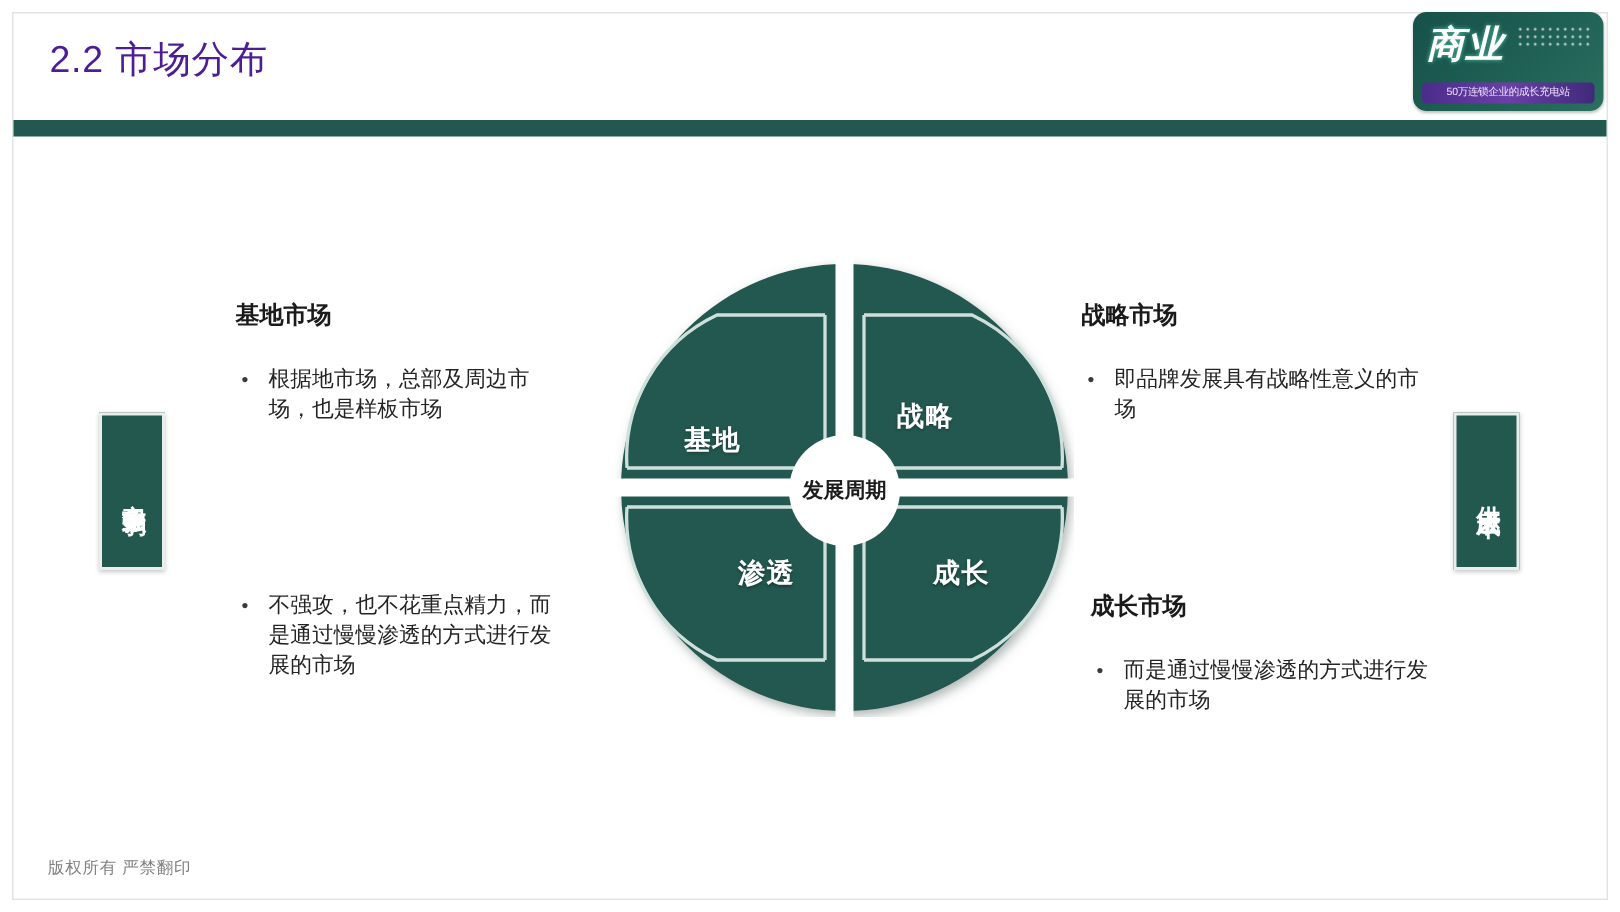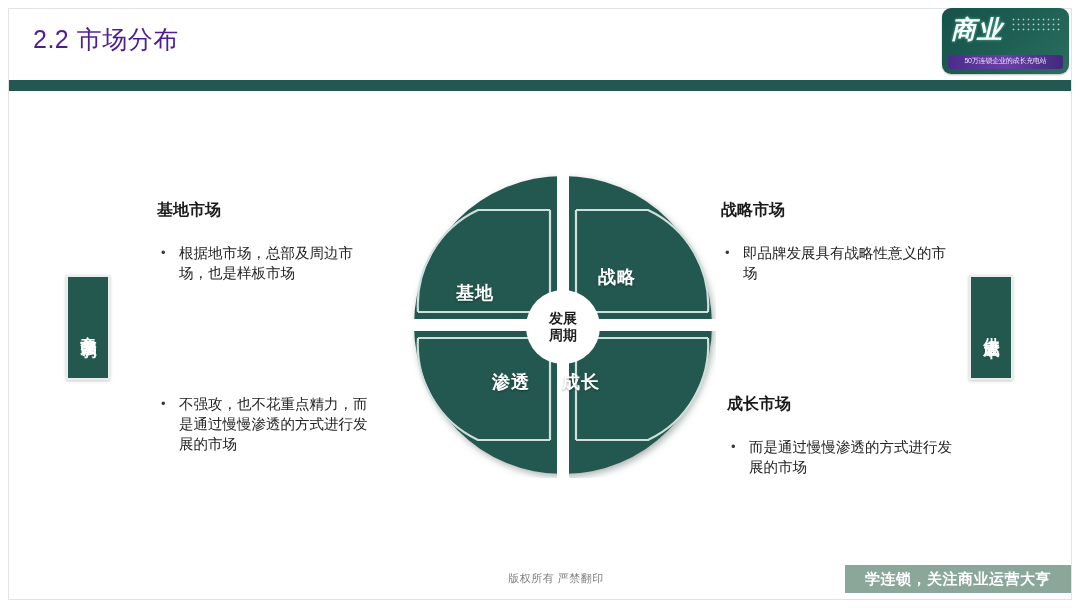--- a/index.html
+++ b/index.html
@@ -193,47 +193,47 @@
     font-size: 18px;
     font-weight: bold;
     color: #ffffff;
     letter-spacing: 1px;
     white-space: nowrap;
     text-shadow: 0 1px 2px rgba(0,0,0,.35);
   }
   #lab-base     { left: 46px;  top: 109px;  width: 110px; }
   #lab-strategy { left: 152px; top: 93px;  width: 110px; text-align: center; }
   #lab-pen      { left: 46px;  top: 198px; width: 110px; text-align: center; }
-  #lab-grow     { left: 152px; top: 198px; width: 110px; text-align: left; }
+  #lab-grow     { left: 140px; top: 198px; width: 110px; text-align: right; }
 
   .hub {
     position: absolute;
     left: 116px;
     top: 118px;
     width: 74px;
     height: 74px;
     border-radius: 50%;
     background: #ffffff;
     display: flex;
-    flex-direction: column;
+    flex-direction: row;
     align-items: center;
     justify-content: center;
     font-size: 14px;
     font-weight: bold;
     color: #1c1c1c;
     line-height: 1.25;
   }
 
   
   .copyright {
     position: absolute;
     left: 16px;
     right: 0;
     top: 571px;
-    text-align: center;
+    text-align: left;
     font-size: 11px;
     color: #808080;
     letter-spacing: 0.5px;
     padding-left: 16px;
   }
   .promo-bar {
     position: absolute;
     left: 845px;
     top: 565px;
     width: 226px;
@@ -334,15 +334,14 @@
     <div class="quad-label" id="lab-pen">渗透</div>
     <div class="quad-label" id="lab-grow">成长</div>
 
     <div class="hub">
       <div>发展</div>
       <div>周期</div>
     </div>
   </div>
 
   <div class="copyright">版权所有 严禁翻印</div>
-  <div class="promo-bar">学连锁，关注商业运营大亨</div>
 
 </div>
 
 </body></html>

